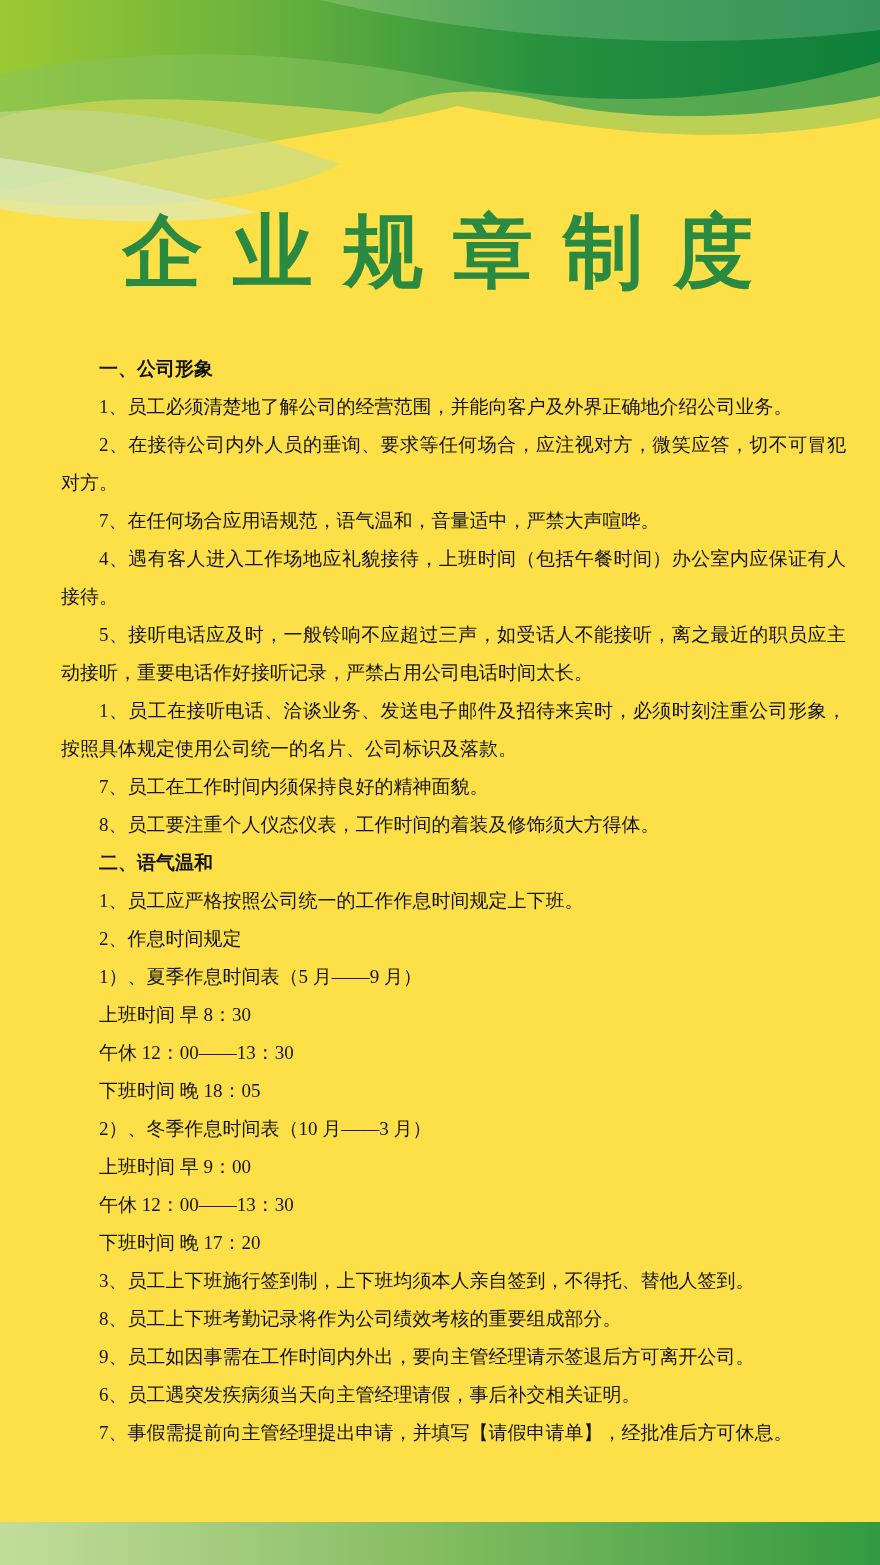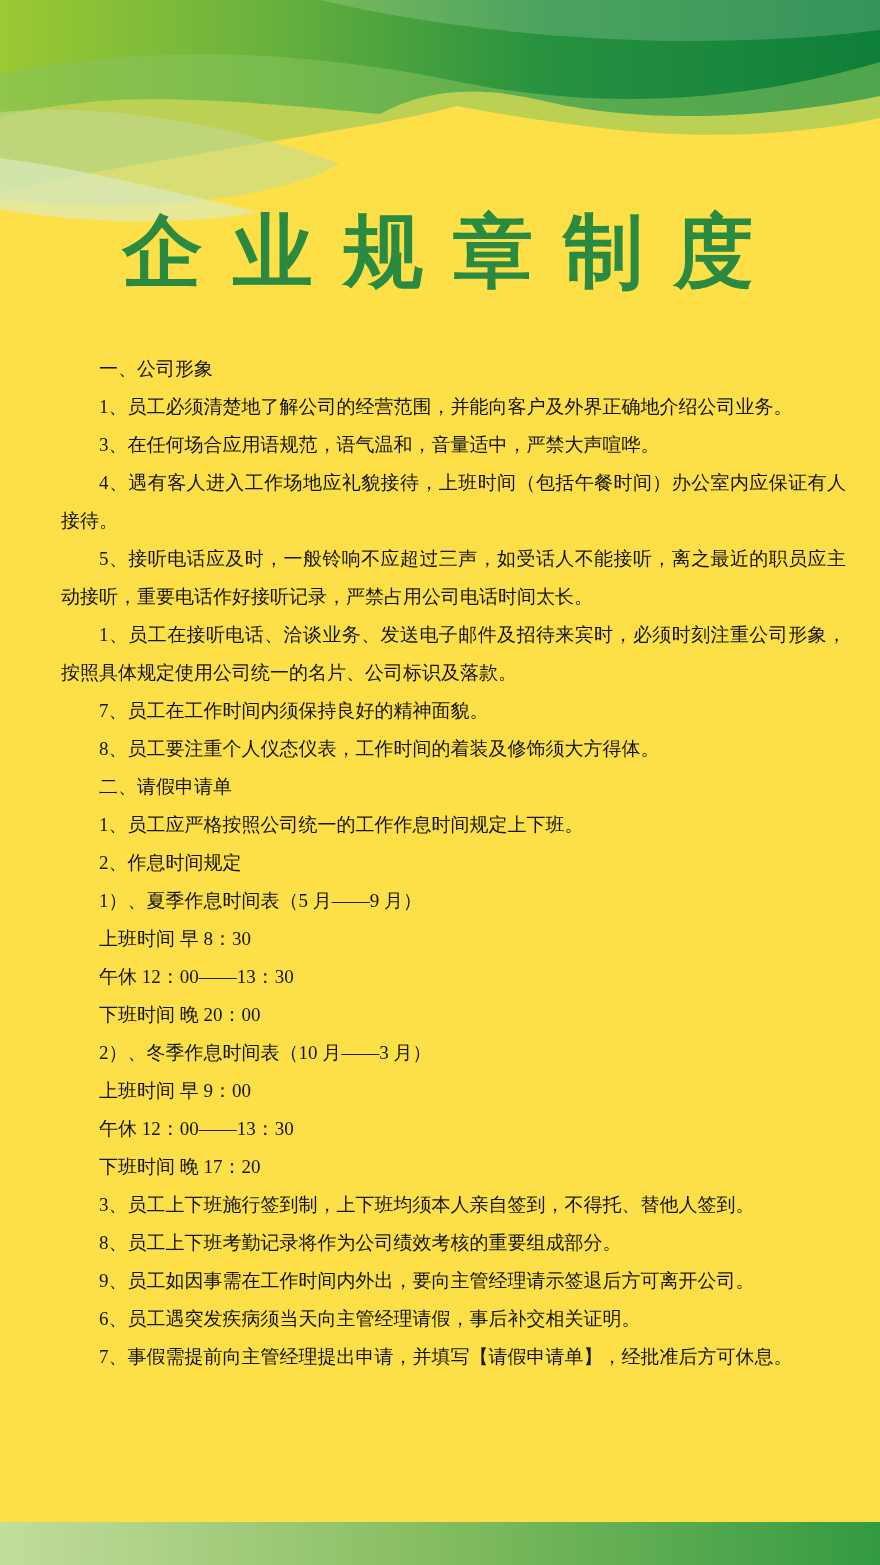--- a/index.html
+++ b/index.html
@@ -33,21 +33,21 @@
   .doc-body {
     position: absolute;
     top: 350px; left: 61px;
     width: 785px;
     font-size: 19px;
     line-height: 38px;
     color: #141414;
     text-align: justify;
   }
   .doc-body p { margin: 0; text-indent: 2em; }
-  .sec-heading { font-weight: normal; }
+  .sec-heading { font-weight: bold; }
   .footer-bar {
     position: absolute;
     left: 0; bottom: 0;
     width: 880px; height: 43px;
     background: linear-gradient(90deg,
       var(--footer-left, #c3dd9b) 0%,
       var(--footer-mid, #84bc60) 50%,
       var(--footer-right, #339a41) 100%);
   }
 </style>
@@ -77,33 +77,34 @@
 
       <path fill="#dcebc4" opacity="0.65" d="M0,158 C90,170 190,196 258,212 C180,227 66,222 0,209 Z"></path>
     </svg>
   </div>
 
   <h1 class="title">企 业 规 章 制 度</h1>
 
   <div class="doc-body" id="doc-body">
       <p class="sec-heading">一、公司形象</p>
       <p class="para">1、员工必须清楚地了解公司的经营范围，并能向客户及外界正确地介绍公司业务。</p>
-      <p class="para">3、在任何场合应用语规范，语气温和，音量适中，严禁大声喧哗。</p>
+      <p class="para">2、在接待公司内外人员的垂询、要求等任何场合，应注视对方，微笑应答，切不可冒犯对方。</p>
+      <p class="para">7、在任何场合应用语规范，语气温和，音量适中，严禁大声喧哗。</p>
       <p class="para">4、遇有客人进入工作场地应礼貌接待，上班时间（包括午餐时间）办公室内应保证有人接待。</p>
       <p class="para">5、接听电话应及时，一般铃响不应超过三声，如受话人不能接听，离之最近的职员应主动接听，重要电话作好接听记录，严禁占用公司电话时间太长。</p>
       <p class="para">1、员工在接听电话、洽谈业务、发送电子邮件及招待来宾时，必须时刻注重公司形象，按照具体规定使用公司统一的名片、公司标识及落款。</p>
       <p class="para">7、员工在工作时间内须保持良好的精神面貌。</p>
       <p class="para">8、员工要注重个人仪态仪表，工作时间的着装及修饰须大方得体。</p>
-      <p class="sec-heading">二、请假申请单</p>
+      <p class="sec-heading">二、语气温和</p>
       <p class="para">1、员工应严格按照公司统一的工作作息时间规定上下班。</p>
       <p class="para">2、作息时间规定</p>
       <p class="para">1）、夏季作息时间表（5 月——9 月）</p>
       <p class="para">上班时间 早 8：30</p>
       <p class="para">午休 12：00——13：30</p>
-      <p class="para">下班时间 晚 20：00</p>
+      <p class="para">下班时间 晚 18：05</p>
       <p class="para">2）、冬季作息时间表（10 月——3 月）</p>
       <p class="para">上班时间 早 9：00</p>
       <p class="para">午休 12：00——13：30</p>
       <p class="para">下班时间 晚 17：20</p>
       <p class="para">3、员工上下班施行签到制，上下班均须本人亲自签到，不得托、替他人签到。</p>
       <p class="para">8、员工上下班考勤记录将作为公司绩效考核的重要组成部分。</p>
       <p class="para">9、员工如因事需在工作时间内外出，要向主管经理请示签退后方可离开公司。</p>
       <p class="para">6、员工遇突发疾病须当天向主管经理请假，事后补交相关证明。</p>
       <p class="para">7、事假需提前向主管经理提出申请，并填写【请假申请单】，经批准后方可休息。</p>
     </div>

